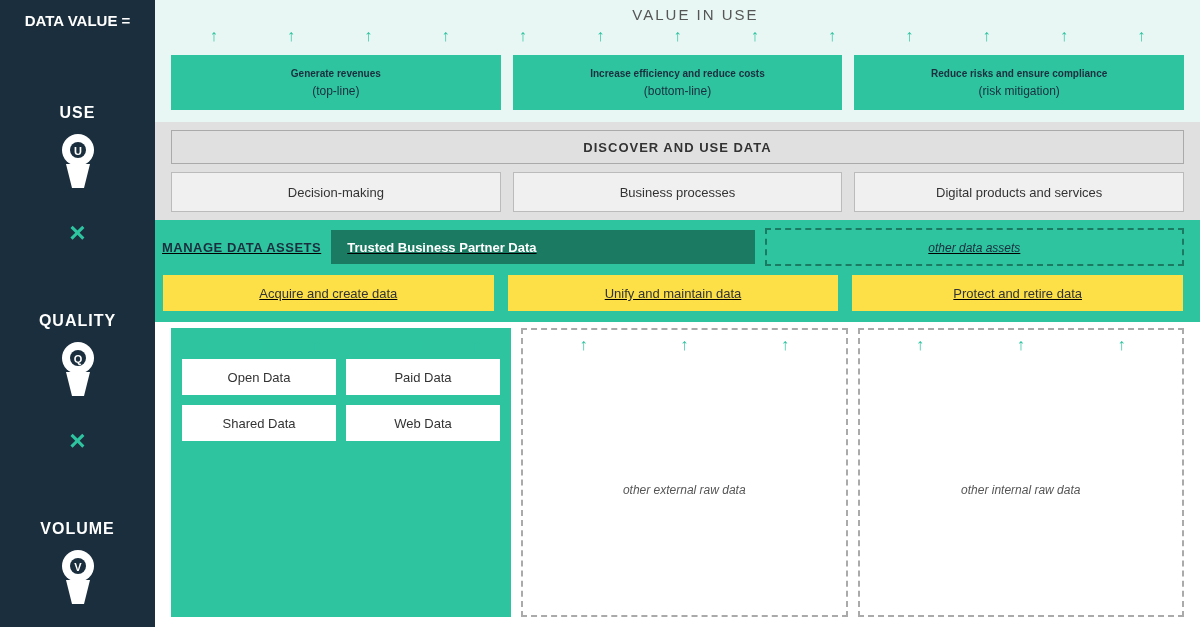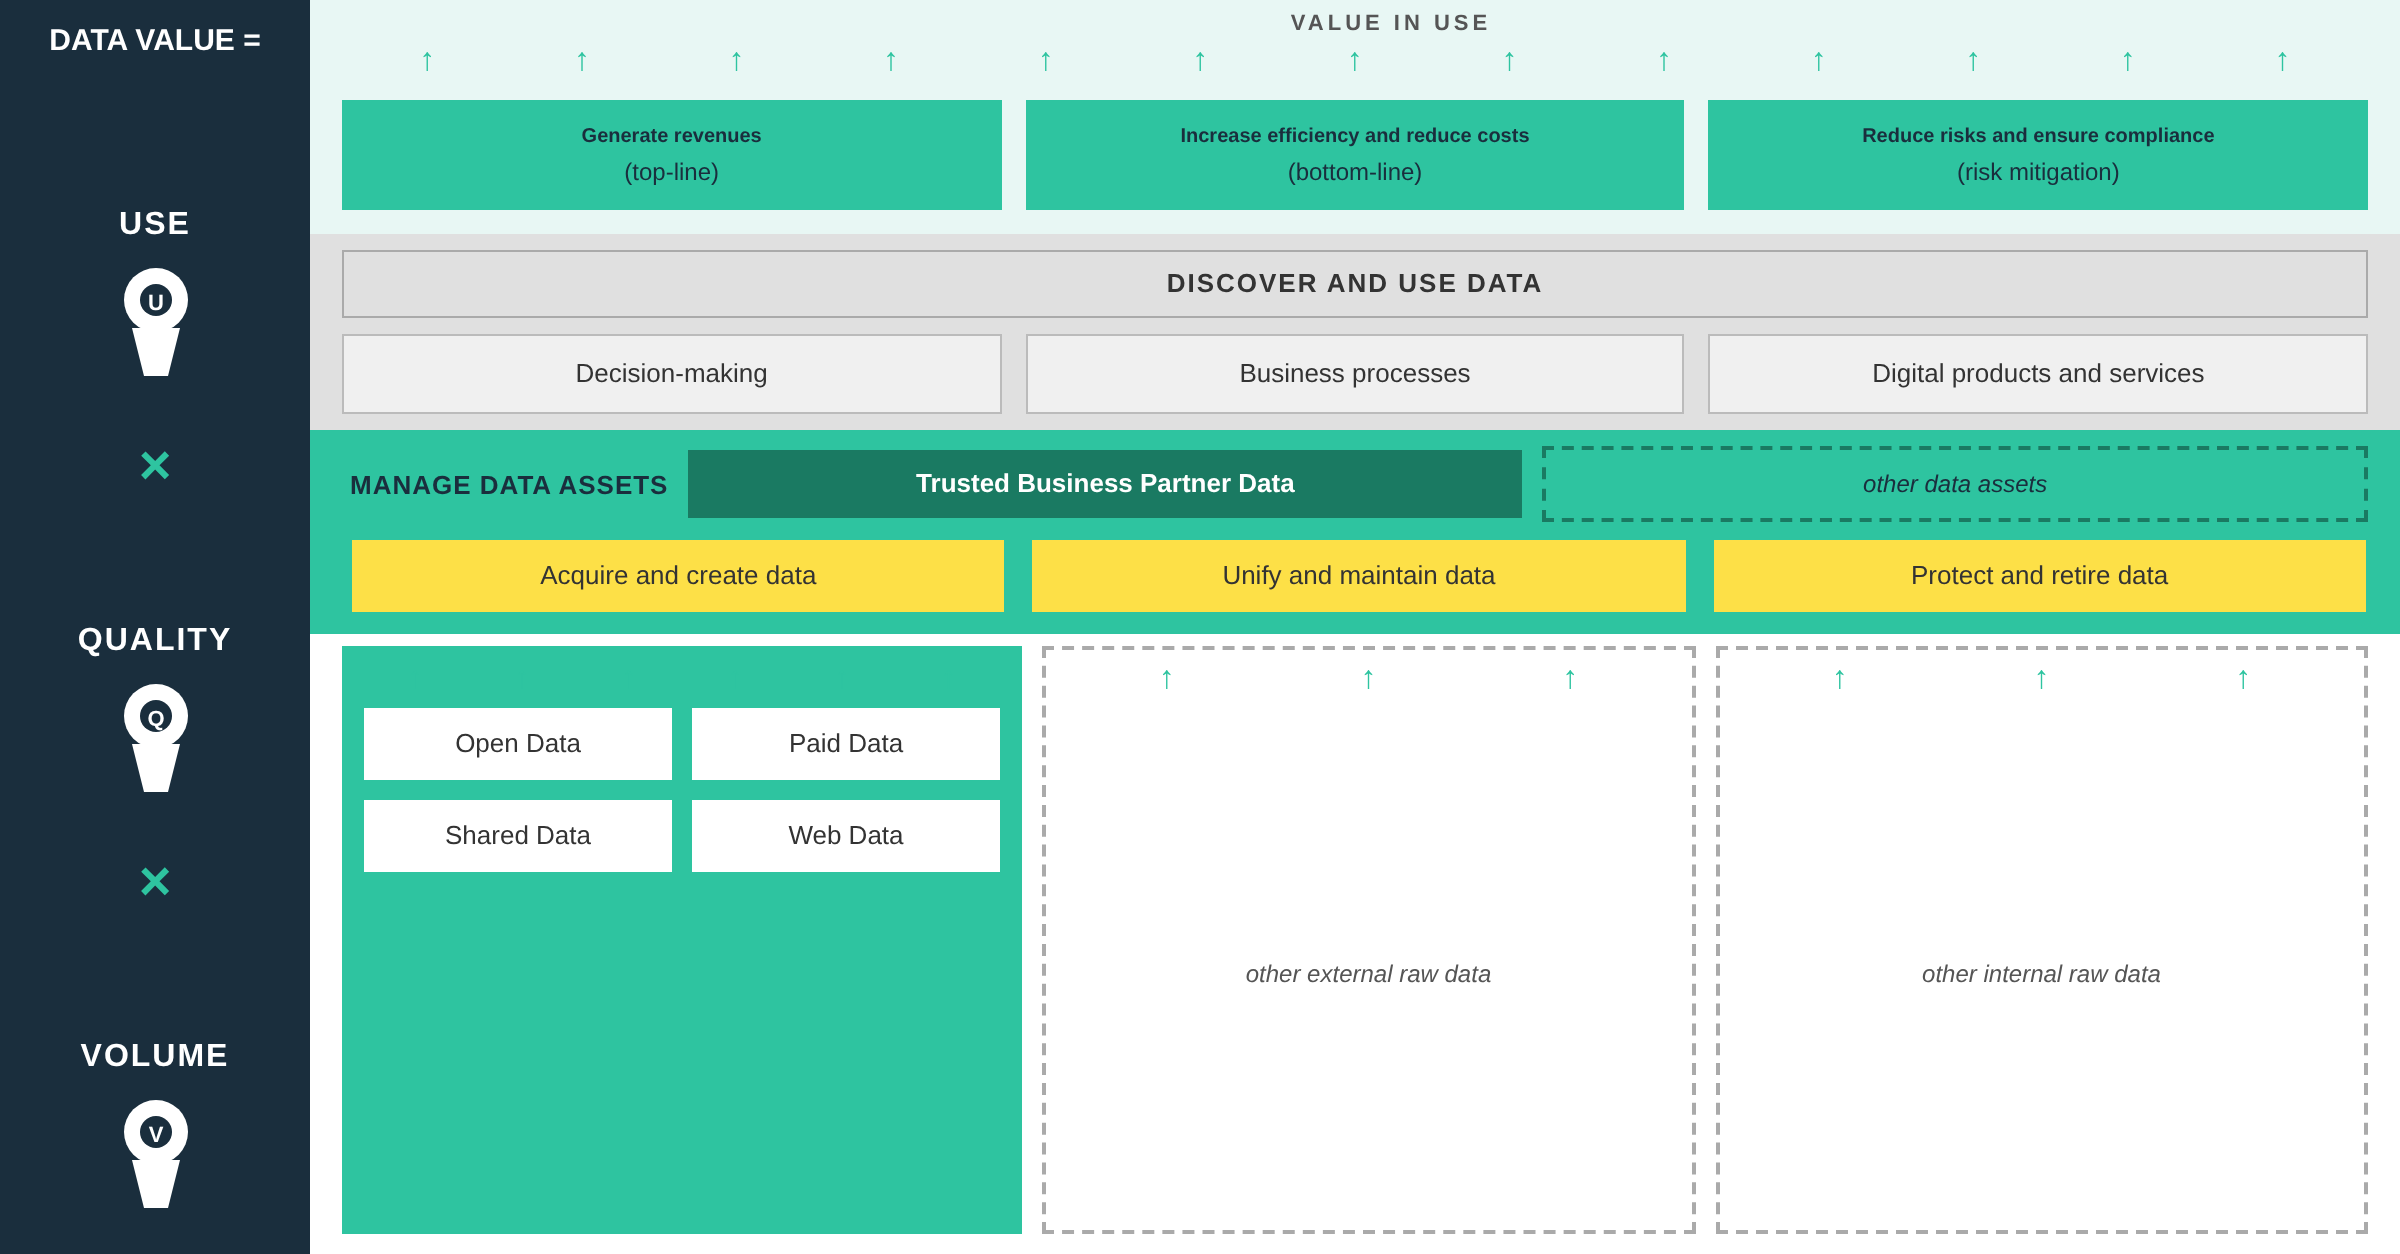--- a/index.html
+++ b/index.html
@@ -73,22 +73,22 @@
     }
 
     
     .value-in-use-header {
       background: #e8f7f4;
       padding: 6px 0 0 0;
       text-align: center;
       position: relative;
     }
     .value-in-use-label {
-      font-size: 11px;
-      font-weight: bold;
+      font-size: 15px;
+      font-weight: normal;
       color: #555;
       letter-spacing: 2px;
       margin-bottom: 4px;
       margin-left: 36px;
     }
     .arrows-row {
       display: flex;
       justify-content: space-around;
       padding: 0 20px;
       margin-bottom: 2px;
@@ -155,40 +155,41 @@
       text-align: center;
     }
     .discover-box-text {
       font-size: 13px;
       color: #333;
     }
 
     
     .manage-section {
       background: #2ec4a0;
-      padding: 8px 16px 10px 20px;
+      padding: 8px 16px 10px 7px;
+      text-decoration: underline;
     }
     .manage-top-row {
       display: flex;
       align-items: center;
       gap: 10px;
       margin-bottom: 8px;
     }
     .manage-label {
       font-size: 13px;
       font-weight: bold;
       color: #1a2e3d;
       white-space: nowrap;
       letter-spacing: 0.5px;
     }
     .trusted-box {
       background: #1a7a62;
       border: none;
       padding: 8px 16px;
-      text-align: center;
+      text-align: left;
       flex: 1;
     }
     .trusted-box-text {
       font-size: 13px;
       font-weight: bold;
       color: #fff;
     }
     .other-assets-box {
       border: 2px dashed #1a7a62;
       background: transparent;

